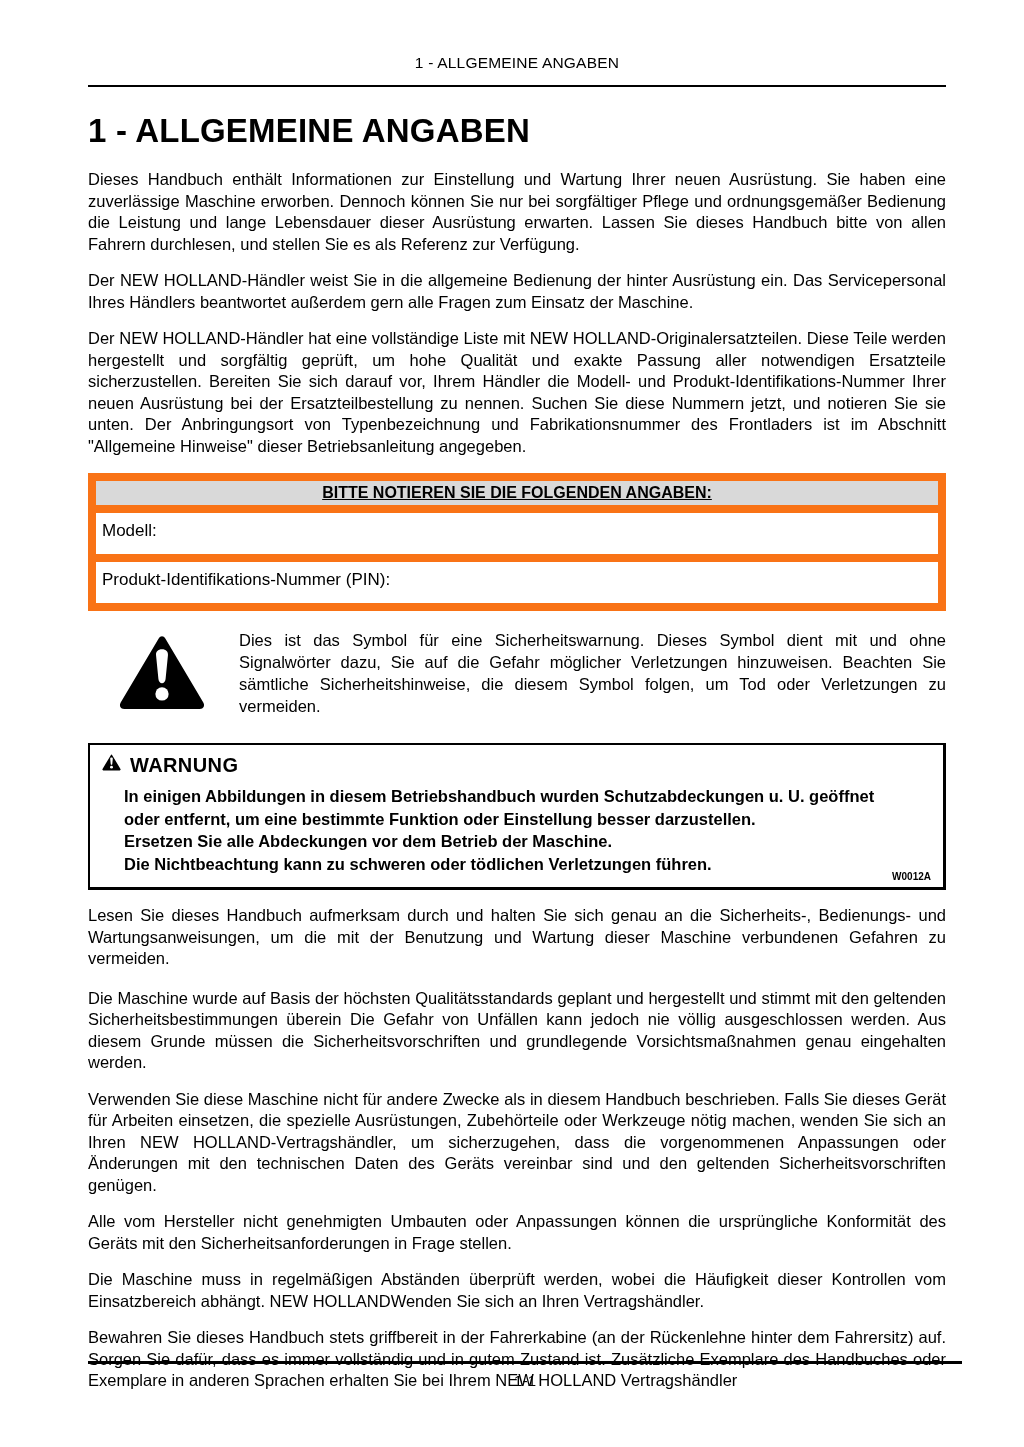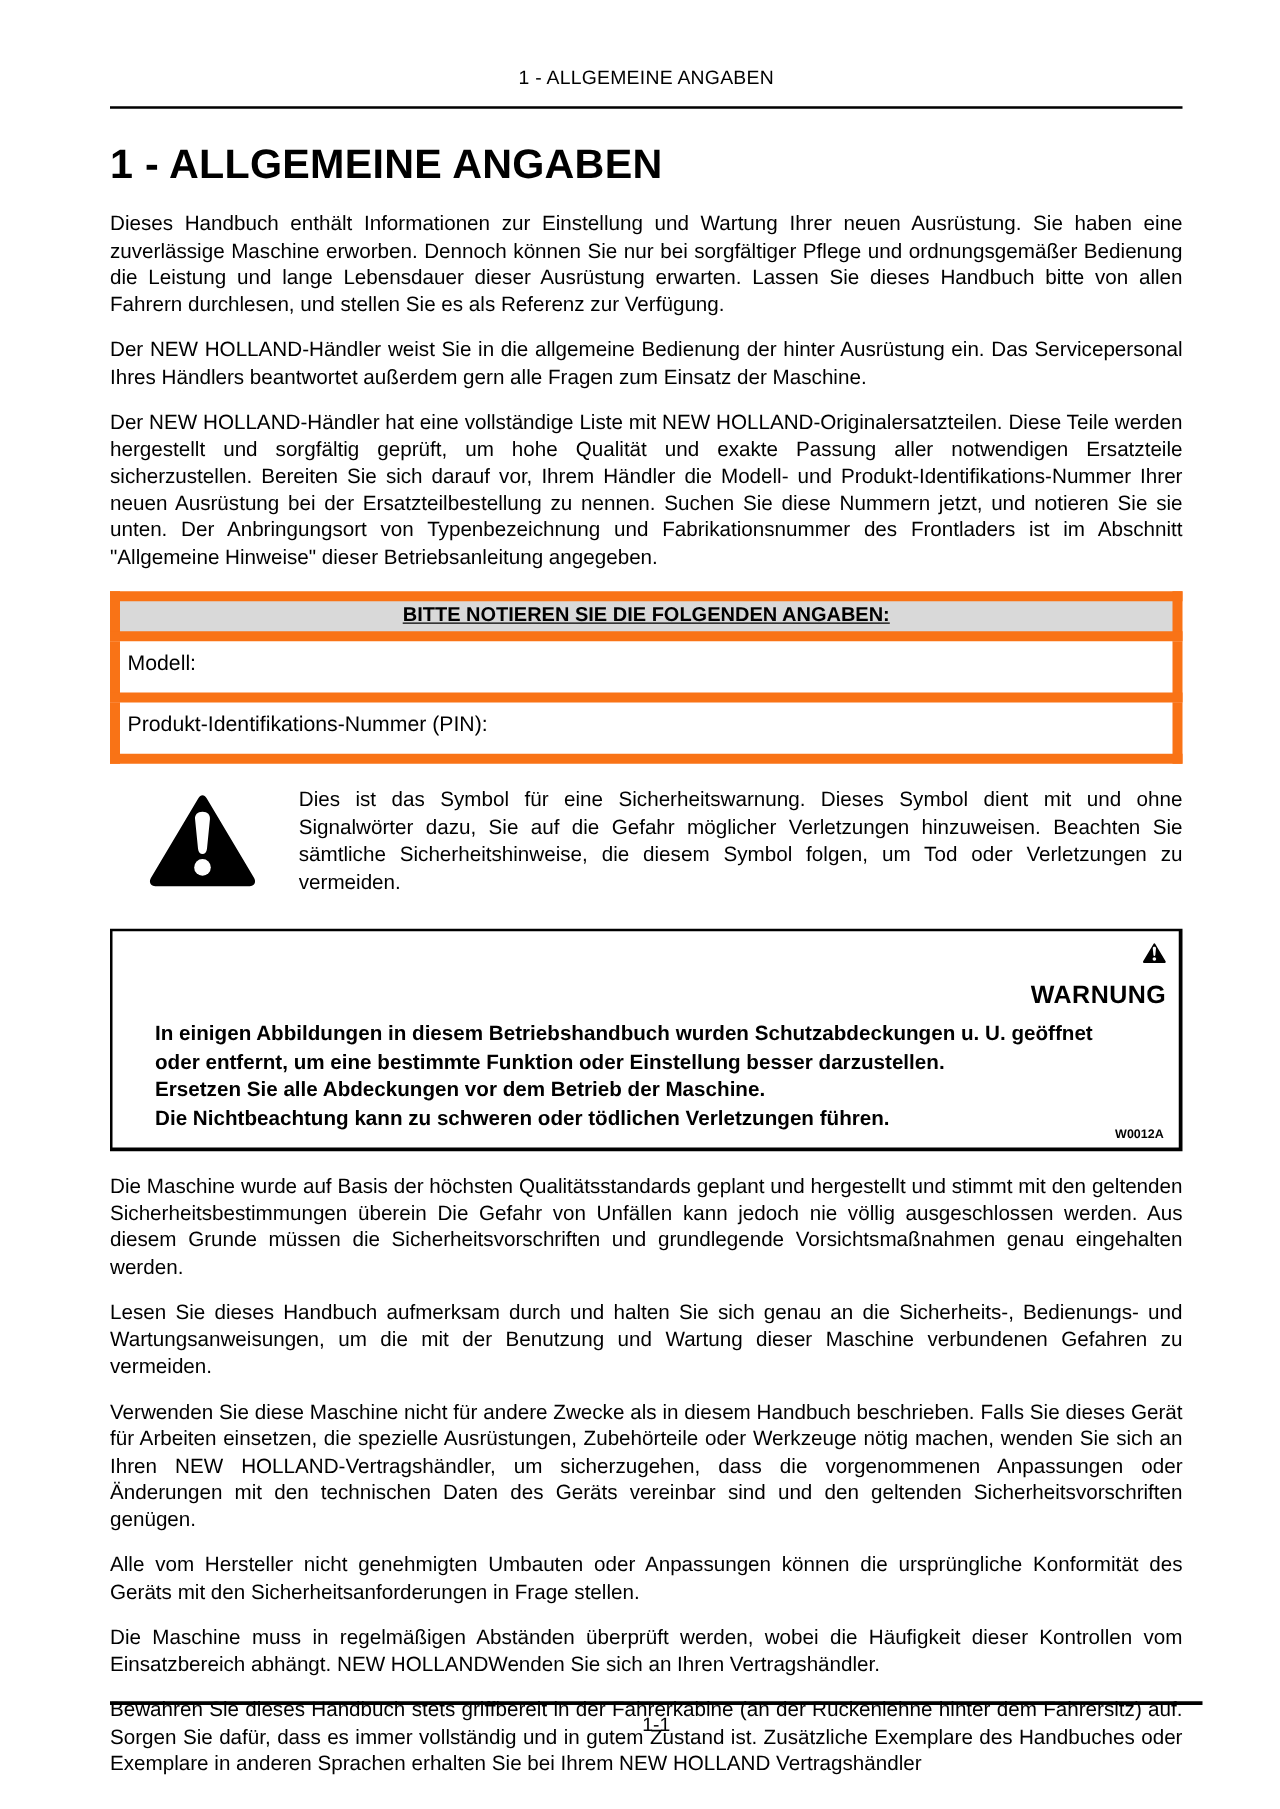--- a/index.html
+++ b/index.html
@@ -33,21 +33,21 @@
   .safety-icon { flex:none; width:88px; margin-left:30px; padding-top:5px; }
   .safety-text {
     flex:1; margin:0 0 0 33px; font-size:16.5px; line-height:22px;
     text-align:justify;
   }
 
   .warning-box {
     margin-top:26px; border:2px solid #000; border-bottom-width:3px;
     border-right-width:3px; padding:9px 10px 3px 10px;
   }
-  .warning-title-row { display:flex; align-items:flex-end; gap:9px; padding-left:2px;flex-direction:column; }
+  .warning-title-row { display:flex; align-items:flex-start; gap:9px; padding-left:2px; }
   .warning-title { font-size:20px; font-weight:bold; letter-spacing:0.4px; }
   .warning-body { margin:8px 26px 4px 24px; }
   .warning-body p { margin:0; font-weight:bold; font-size:16.5px; line-height:22.5px; text-align:left; }
   .warning-code { text-align:right; font-size:10px; font-weight:bold; margin:-8px 2px 2px 0; }
 
   .footer { position:absolute; left:88px; right:62px; bottom:57px; }
   .footer-rule { border-top:3px solid #000; }
   .page-number { text-align:center; font-size:15.5px; padding-top:8px; }
 </style>
 </head>
@@ -101,22 +101,22 @@
       <span class="warning-title">WARNUNG</span>
     </div>
     <div class="warning-body">
       <p>In einigen Abbildungen in diesem Betriebshandbuch wurden Schutzabdeckungen u. U. geöffnet oder entfernt, um eine bestimmte Funktion oder Einstellung besser darzustellen.</p>
       <p>Ersetzen Sie alle Abdeckungen vor dem Betrieb der Maschine.</p>
       <p>Die Nichtbeachtung kann zu schweren oder tödlichen Verletzungen führen.</p>
     </div>
     <div class="warning-code">W0012A</div>
   </div>
 
+  <p class="par">Lesen Sie dieses Handbuch aufmerksam durch und halten Sie sich genau an die Sicherheits-, Bedienungs- und Wartungsanweisungen, um die mit der Benutzung und Wartung dieser Maschine verbundenen Gefahren zu vermeiden.</p>
   <p class="par" style="margin-top:18px;">Die Maschine wurde auf Basis der höchsten Qualitätsstandards geplant und hergestellt und stimmt mit den geltenden Sicherheitsbestimmungen überein Die Gefahr von Unfällen kann jedoch nie völlig ausgeschlossen werden. Aus diesem Grunde müssen die Sicherheitsvorschriften und grundlegende Vorsichtsmaßnahmen genau eingehalten werden.</p>
-  <p class="par">Lesen Sie dieses Handbuch aufmerksam durch und halten Sie sich genau an die Sicherheits-, Bedienungs- und Wartungsanweisungen, um die mit der Benutzung und Wartung dieser Maschine verbundenen Gefahren zu vermeiden.</p>
   <p class="par">Verwenden Sie diese Maschine nicht für andere Zwecke als in diesem Handbuch beschrieben. Falls Sie dieses Gerät für Arbeiten einsetzen, die spezielle Ausrüstungen, Zubehörteile oder Werkzeuge nötig machen, wenden Sie sich an Ihren NEW HOLLAND-Vertragshändler, um sicherzugehen, dass die vorgenommenen Anpassungen oder Änderungen mit den technischen Daten des Geräts vereinbar sind und den geltenden Sicherheitsvorschriften genügen.</p>
   <p class="par">Alle vom Hersteller nicht genehmigten Umbauten oder Anpassungen können die ursprüngliche Konformität des Geräts mit den Sicherheitsanforderungen in Frage stellen.</p>
   <p class="par">Die Maschine muss in regelmäßigen Abständen überprüft werden, wobei die Häufigkeit dieser Kontrollen vom Einsatzbereich abhängt. NEW HOLLANDWenden Sie sich an Ihren Vertragshändler.</p>
   <p class="par">Bewahren Sie dieses Handbuch stets griffbereit in der Fahrerkabine (an der Rückenlehne hinter dem Fahrersitz) auf. Sorgen Sie dafür, dass es immer vollständig und in gutem Zustand ist. Zusätzliche Exemplare des Handbuches oder Exemplare in anderen Sprachen erhalten Sie bei Ihrem NEW HOLLAND Vertragshändler</p>
 
   <div class="footer">
     <div class="footer-rule"></div>
     <div class="page-number">1-1</div>
   </div>
 

